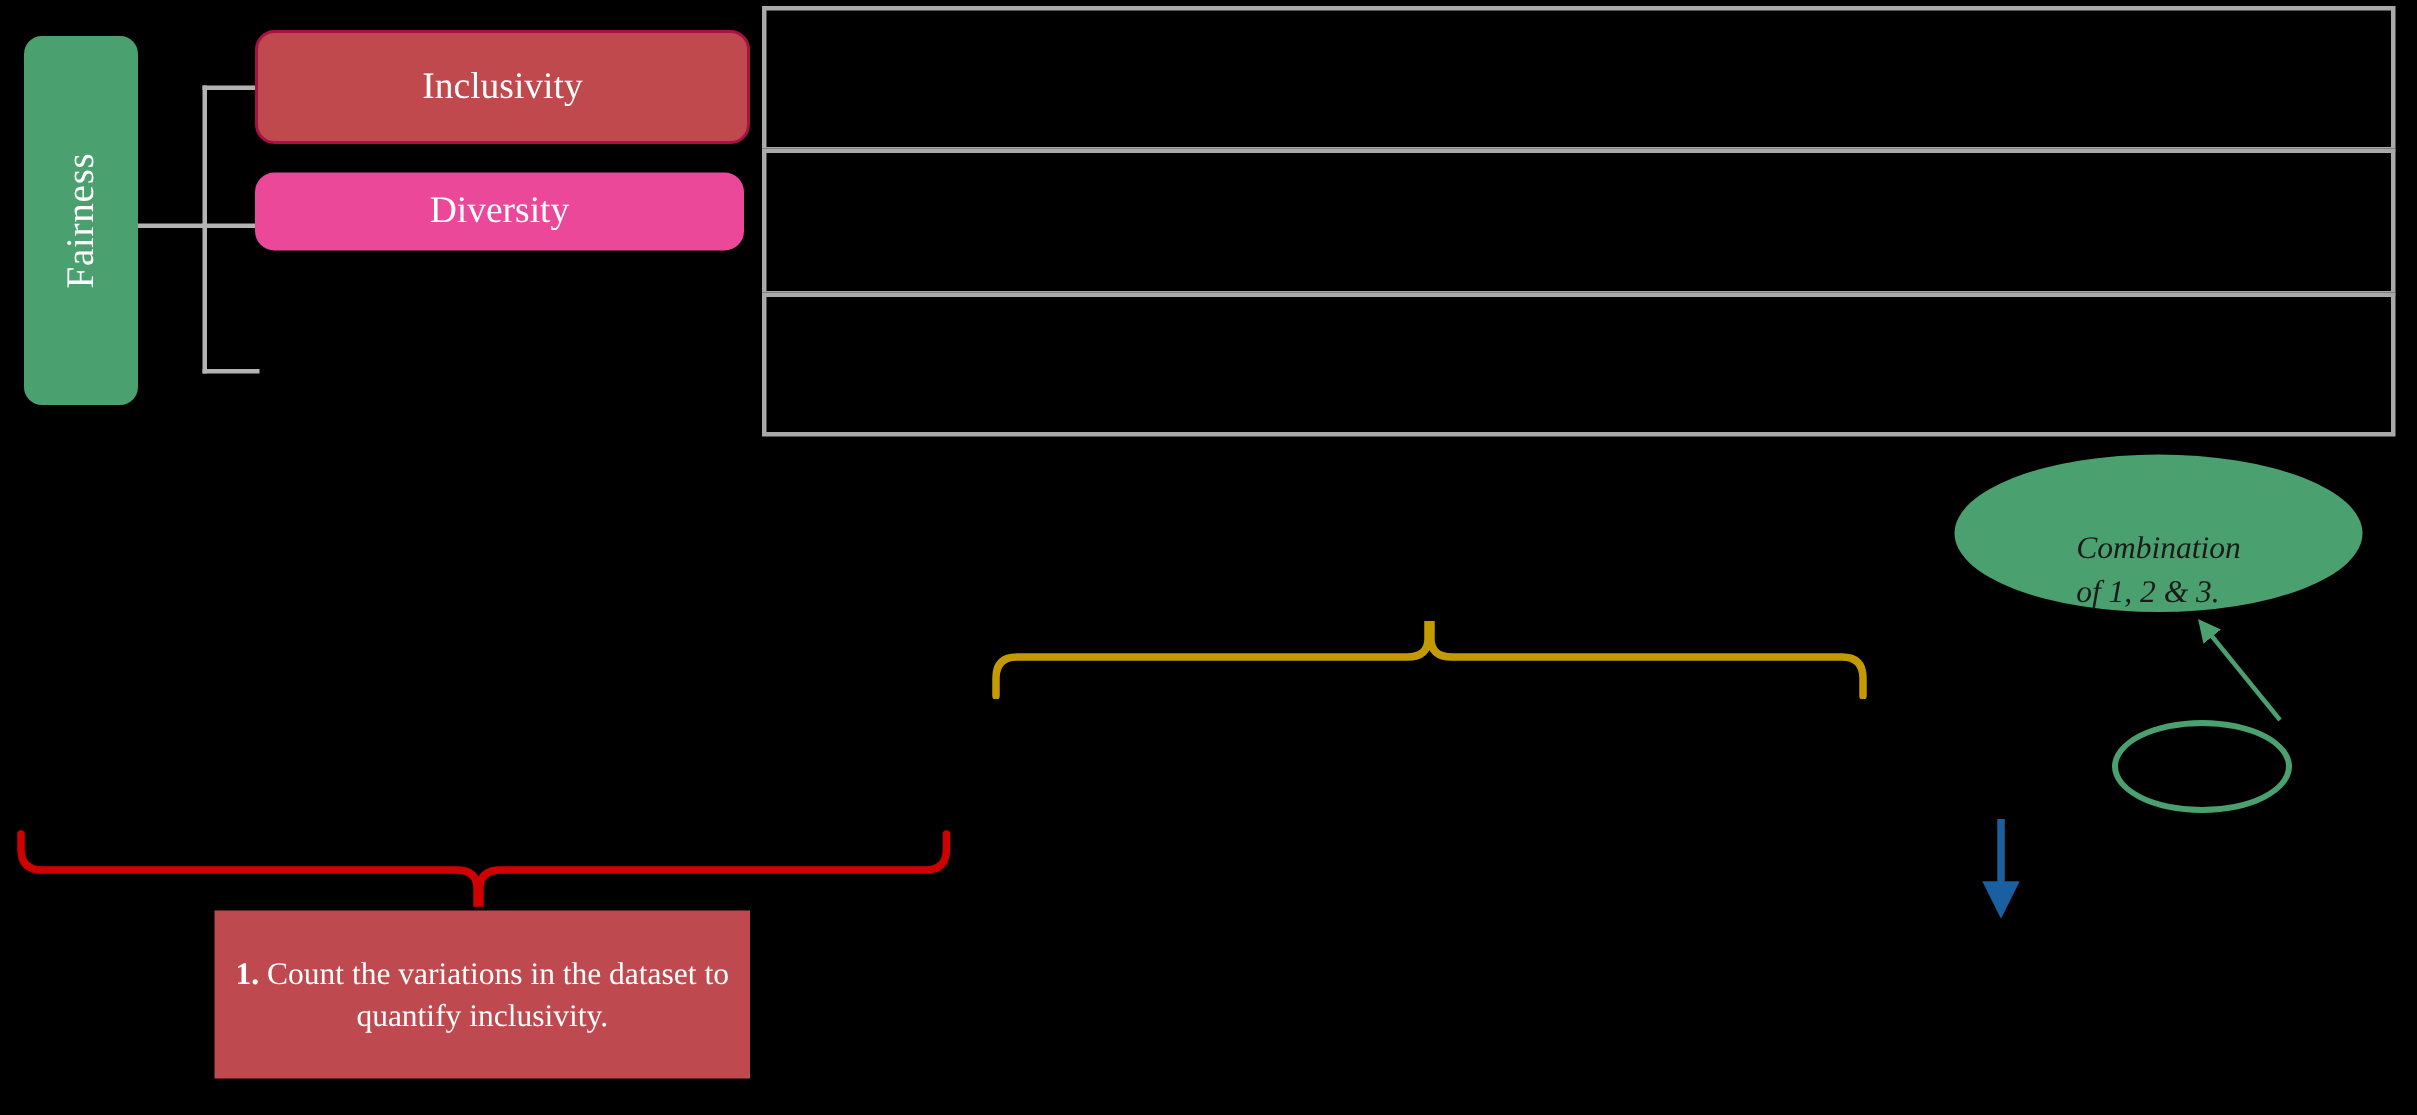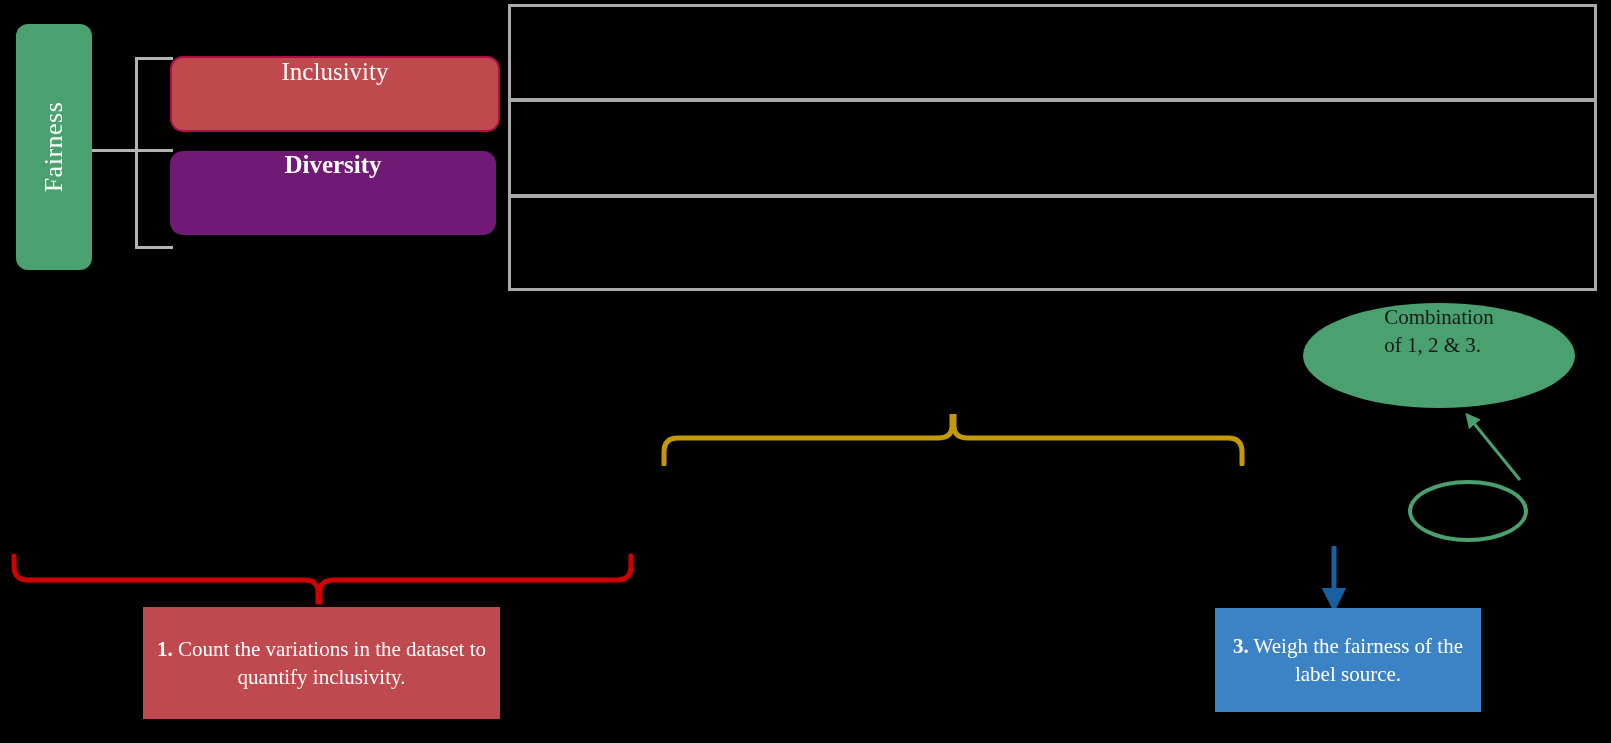--- a/index.html
+++ b/index.html
@@ -40,38 +40,36 @@
     font-size: 26px;
     letter-spacing: 0.5px;
   }
 
   .cat-box {
     position: absolute;
     left: 170px;
     width: 326px;
     border-radius: 13px;
     display: flex;
-    align-items: flex-start;
+    align-items: center;
     justify-content: center;
     color: #FFFFFF;
     font-size: 25px;
     box-shadow: 2px 3px 0 rgba(0,0,0,0.5);
-    margin-top: 36px;
   }
   .cat-inclusivity {
     top: 20px;
     height: 72px;
     background: #C0494E;
     border: 2px solid #A81046;
   }
   .cat-diversity {
     top: 115px;
-    height: 84px;
-    background: #701a75;
-    font-weight: bold;
+    height: 52px;
+    background: #ec4899;
   }
   .cat-labels {
     top: 211px;
     height: 70px;
     background: #3B83C4;
   }
 
   
   .conn {
     position: absolute;
@@ -125,28 +123,29 @@
   
   .combo-ellipse {
     position: absolute;
     left: 1303px;
     top: 303px;
     width: 272px;
     height: 105px;
     background: #4AA06E;
     border-radius: 50%;
     display: flex;
-    align-items: flex-start;
+    align-items: flex-end;
     justify-content: center;
     color: #1A1A1A;
     font-size: 21px;
     line-height: 1.35;
     text-align: left;
     padding: 0 42px;
     box-sizing: border-box;
+    font-style: italic;
   }
   .small-ellipse {
     position: absolute;
     left: 1408px;
     top: 480px;
     width: 120px;
     height: 62px;
     border: 4px solid #4AA06E;
     border-radius: 50%;
     box-sizing: border-box;
@@ -281,19 +280,14 @@
 
   <svg class="blue-arrow" viewBox="0 0 48 74">
     <defs>
       <marker id="bluehead" markerWidth="5" markerHeight="5" refX="2.5" refY="2.5" orient="auto">
         <path d="M0,0 L5,2.5 L0,5 z" fill="#1A5FA0"></path>
       </marker>
     </defs>
     <line x1="24" y1="4" x2="24" y2="58" stroke="#1A5FA0" stroke-width="5" marker-end="url(#bluehead)"></line>
   </svg>
 
-  <div class="step3-box">
-    <span>
-      <b class="step-num">3.</b><span> Weigh the fairness of the label source.</span>
-    </span>
-  </div>
 
 </div>
 
 </body></html>

